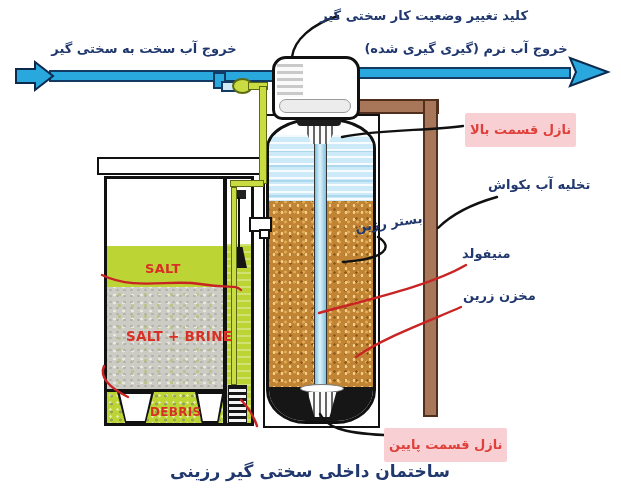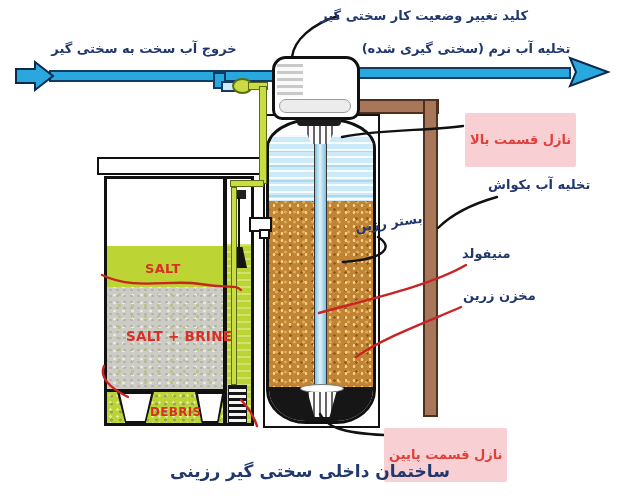--- a/index.html
+++ b/index.html
@@ -51,21 +51,21 @@
   #vpanel{right:2px;top:2px;width:52px;height:36px;border:3px solid #a757a7;border-radius:8px;
           background:#fff;}
   #lcd{left:3px;top:2px;width:40px;height:11px;border:1.5px solid #444;background:#efefef;
        font-size:7px;font-weight:bold;color:#222;line-height:10px;text-align:right;
        padding-right:2px;}
   .vbtn{display:inline-block;width:6px;height:6px;border:1.5px solid #666;border-radius:50%;
         background:#fff;margin:0 0.5px;}
   
   .lbl{position:absolute;z-index:7;font-weight:bold;font-size:13px;color:#21386e;
        direction:rtl;white-space:nowrap;line-height:1.35;}
-  .lbl-red{color:#e0403a;background:#f8cfd3;padding:18px 5px;border-radius:2px;}
+  .lbl-red{color:#e0403a;background:#f8cfd3;padding:8px 5px;border-radius:2px;}
   .lbl-en{color:#d92f27;direction:ltr;letter-spacing:.3px;}
   #title{left:120px;top:460px;width:380px;text-align:center;font-size:17px;}
   svg.anno{position:absolute;left:0;top:0;z-index:6;pointer-events:none;}
 </style>
 </head>
 <body>
 
 <div id="stage">
 
   <div class="abs pipe-blue" style="left:49px;top:70px;width:229px;height:12px;"></div>
@@ -151,21 +151,21 @@
 
     <path d="M466,265 C430,286 366,300 319,313" fill="none" stroke="#c92424" stroke-width="2.4" stroke-linecap="round"></path>
     <path d="M461,307 C432,320 382,338 356,357" fill="none" stroke="#c92424" stroke-width="2.4" stroke-linecap="round"></path>
     <path d="M102,275 C135,291 170,279 200,284 S235,284 241,290" fill="none" stroke="#c92424" stroke-width="2.4" stroke-linecap="round"></path>
     <path d="M104,366 C99,378 110,388 128,397" fill="none" stroke="#c92424" stroke-width="2.4" stroke-linecap="round"></path>
     <path d="M257,426 C253,414 248,407 241,400" fill="none" stroke="#c92424" stroke-width="2.4" stroke-linecap="round"></path>
   </svg>
 
   <div class="lbl" style="left:338px;top:7px;width:190px;text-align:center;">کلید تغییر وضعیت کار سختی گیر</div>
   <div class="lbl" style="left:50px;top:40px;width:188px;text-align:center;">خروج آب سخت به سختی گیر</div>
-  <div class="lbl" style="left:350px;top:40px;width:232px;text-align:center;">تخلیه آب نرم (سختی گیری شده)</div>
+  <div class="lbl" style="left:350px;top:40px;width:232px;text-align:center;">خروج آب نرم (گیری گیری شده)</div>
   <div class="lbl lbl-red" style="left:465px;top:113px;">نازل قسمت بالا</div>
   <div class="lbl" style="left:488px;top:176px;">تخلیه آب بکواش</div>
   <div class="lbl" style="left:354px;top:219px;transform:rotate(-8deg);transform-origin:left top;">بستر رزین</div>
   <div class="lbl" style="left:462px;top:245px;">منیفولد</div>
   <div class="lbl" style="left:463px;top:287px;">مخزن زرین</div>
   <div class="lbl lbl-red" style="left:384px;top:428px;">نازل قسمت پایین</div>
   <div class="lbl lbl-en" style="left:145px;top:260px;font-size:13px;">SALT</div>
   <div class="lbl lbl-en" style="left:126px;top:327px;font-size:13.5px;">SALT + BRINE</div>
   <div class="lbl lbl-en" style="left:150px;top:404px;font-size:12px;">DEBRIS</div>
   <div class="lbl" id="title">ساختمان داخلی سختی گیر رزینی</div>

